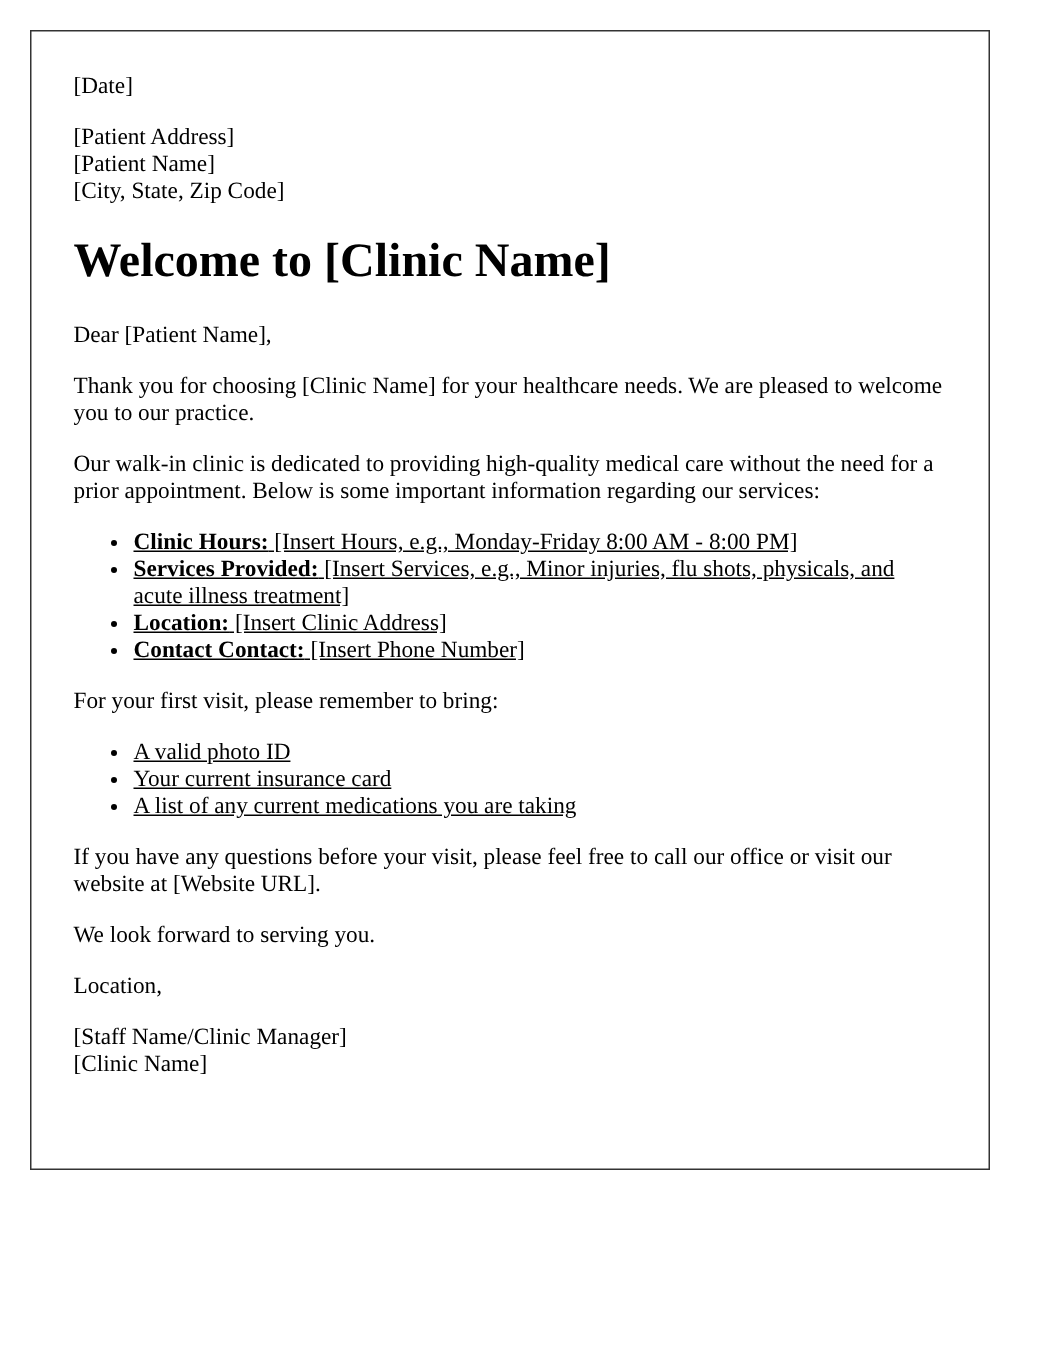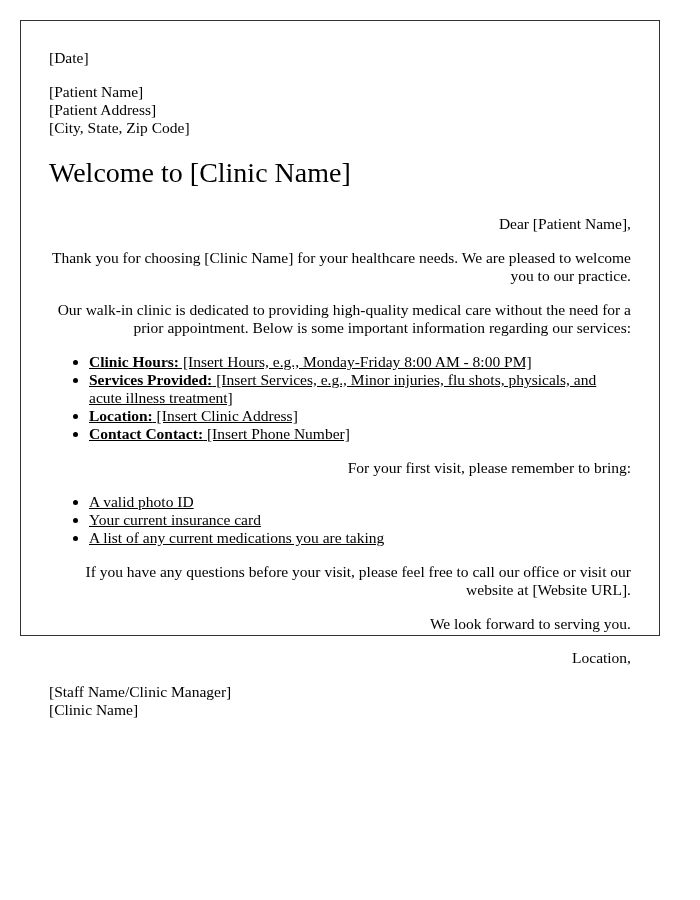--- a/index.html
+++ b/index.html
@@ -1,43 +1,43 @@
 <!DOCTYPE html>
 <html><head>
 <meta charset="utf-8">
 <style>
   html, body { margin: 0; padding: 0; background: #ffffff; }
   body { width: 700px; height: 900px; position: relative; font-family: "Liberation Serif", "DejaVu Serif", serif; color: #000; }
   .letter {
     position: absolute; left: 20px; top: 20px;
-    width: 640px; height: 616px;
+    width: 640px; height: 760px;
     border: 1px solid #333;
     box-sizing: border-box;
     padding: 28px 28px 14px 28px;
     font-size: 15.5px; line-height: 18px;
   }
   .letter p { margin: 0; }
   .date { margin-bottom: 16px !important; }
   .addr { margin-bottom: 18px !important; }
-  h1 { font-size: 28px; font-weight: normal; margin: 0 0 24px 0; line-height: 36px; }
-  .para { margin-bottom: 16px !important; text-align: right; }
+  h1 { font-size: 32px; font-weight: bold; margin: 0 0 24px 0; line-height: 36px; }
+  .para { margin-bottom: 16px !important; }
   ul { margin: 0 0 16px 0; padding-left: 40px; }
   li { margin: 0; text-decoration: underline; }
   li b { font-weight: bold; }
   .sig { margin-top: 4px; }
 </style>
 </head>
 <body>
 
 <div class="letter">
   <p class="date">[Date]</p>
 
   <div class="addr">
+    <p>[Patient Address]</p>
     <p>[Patient Name]</p>
-    <p>[Patient Address]</p>
     <p>[City, State, Zip Code]</p>
   </div>
 
   <h1>Welcome to [Clinic Name]</h1>
 
   <p class="para">Dear [Patient Name],</p>
   <p class="para">Thank you for choosing [Clinic Name] for your healthcare needs. We are pleased to welcome you to our practice.</p>
   <p class="para">Our walk-in clinic is dedicated to providing high-quality medical care without the need for a prior appointment. Below is some important information regarding our services:</p>
 
   <ul>

